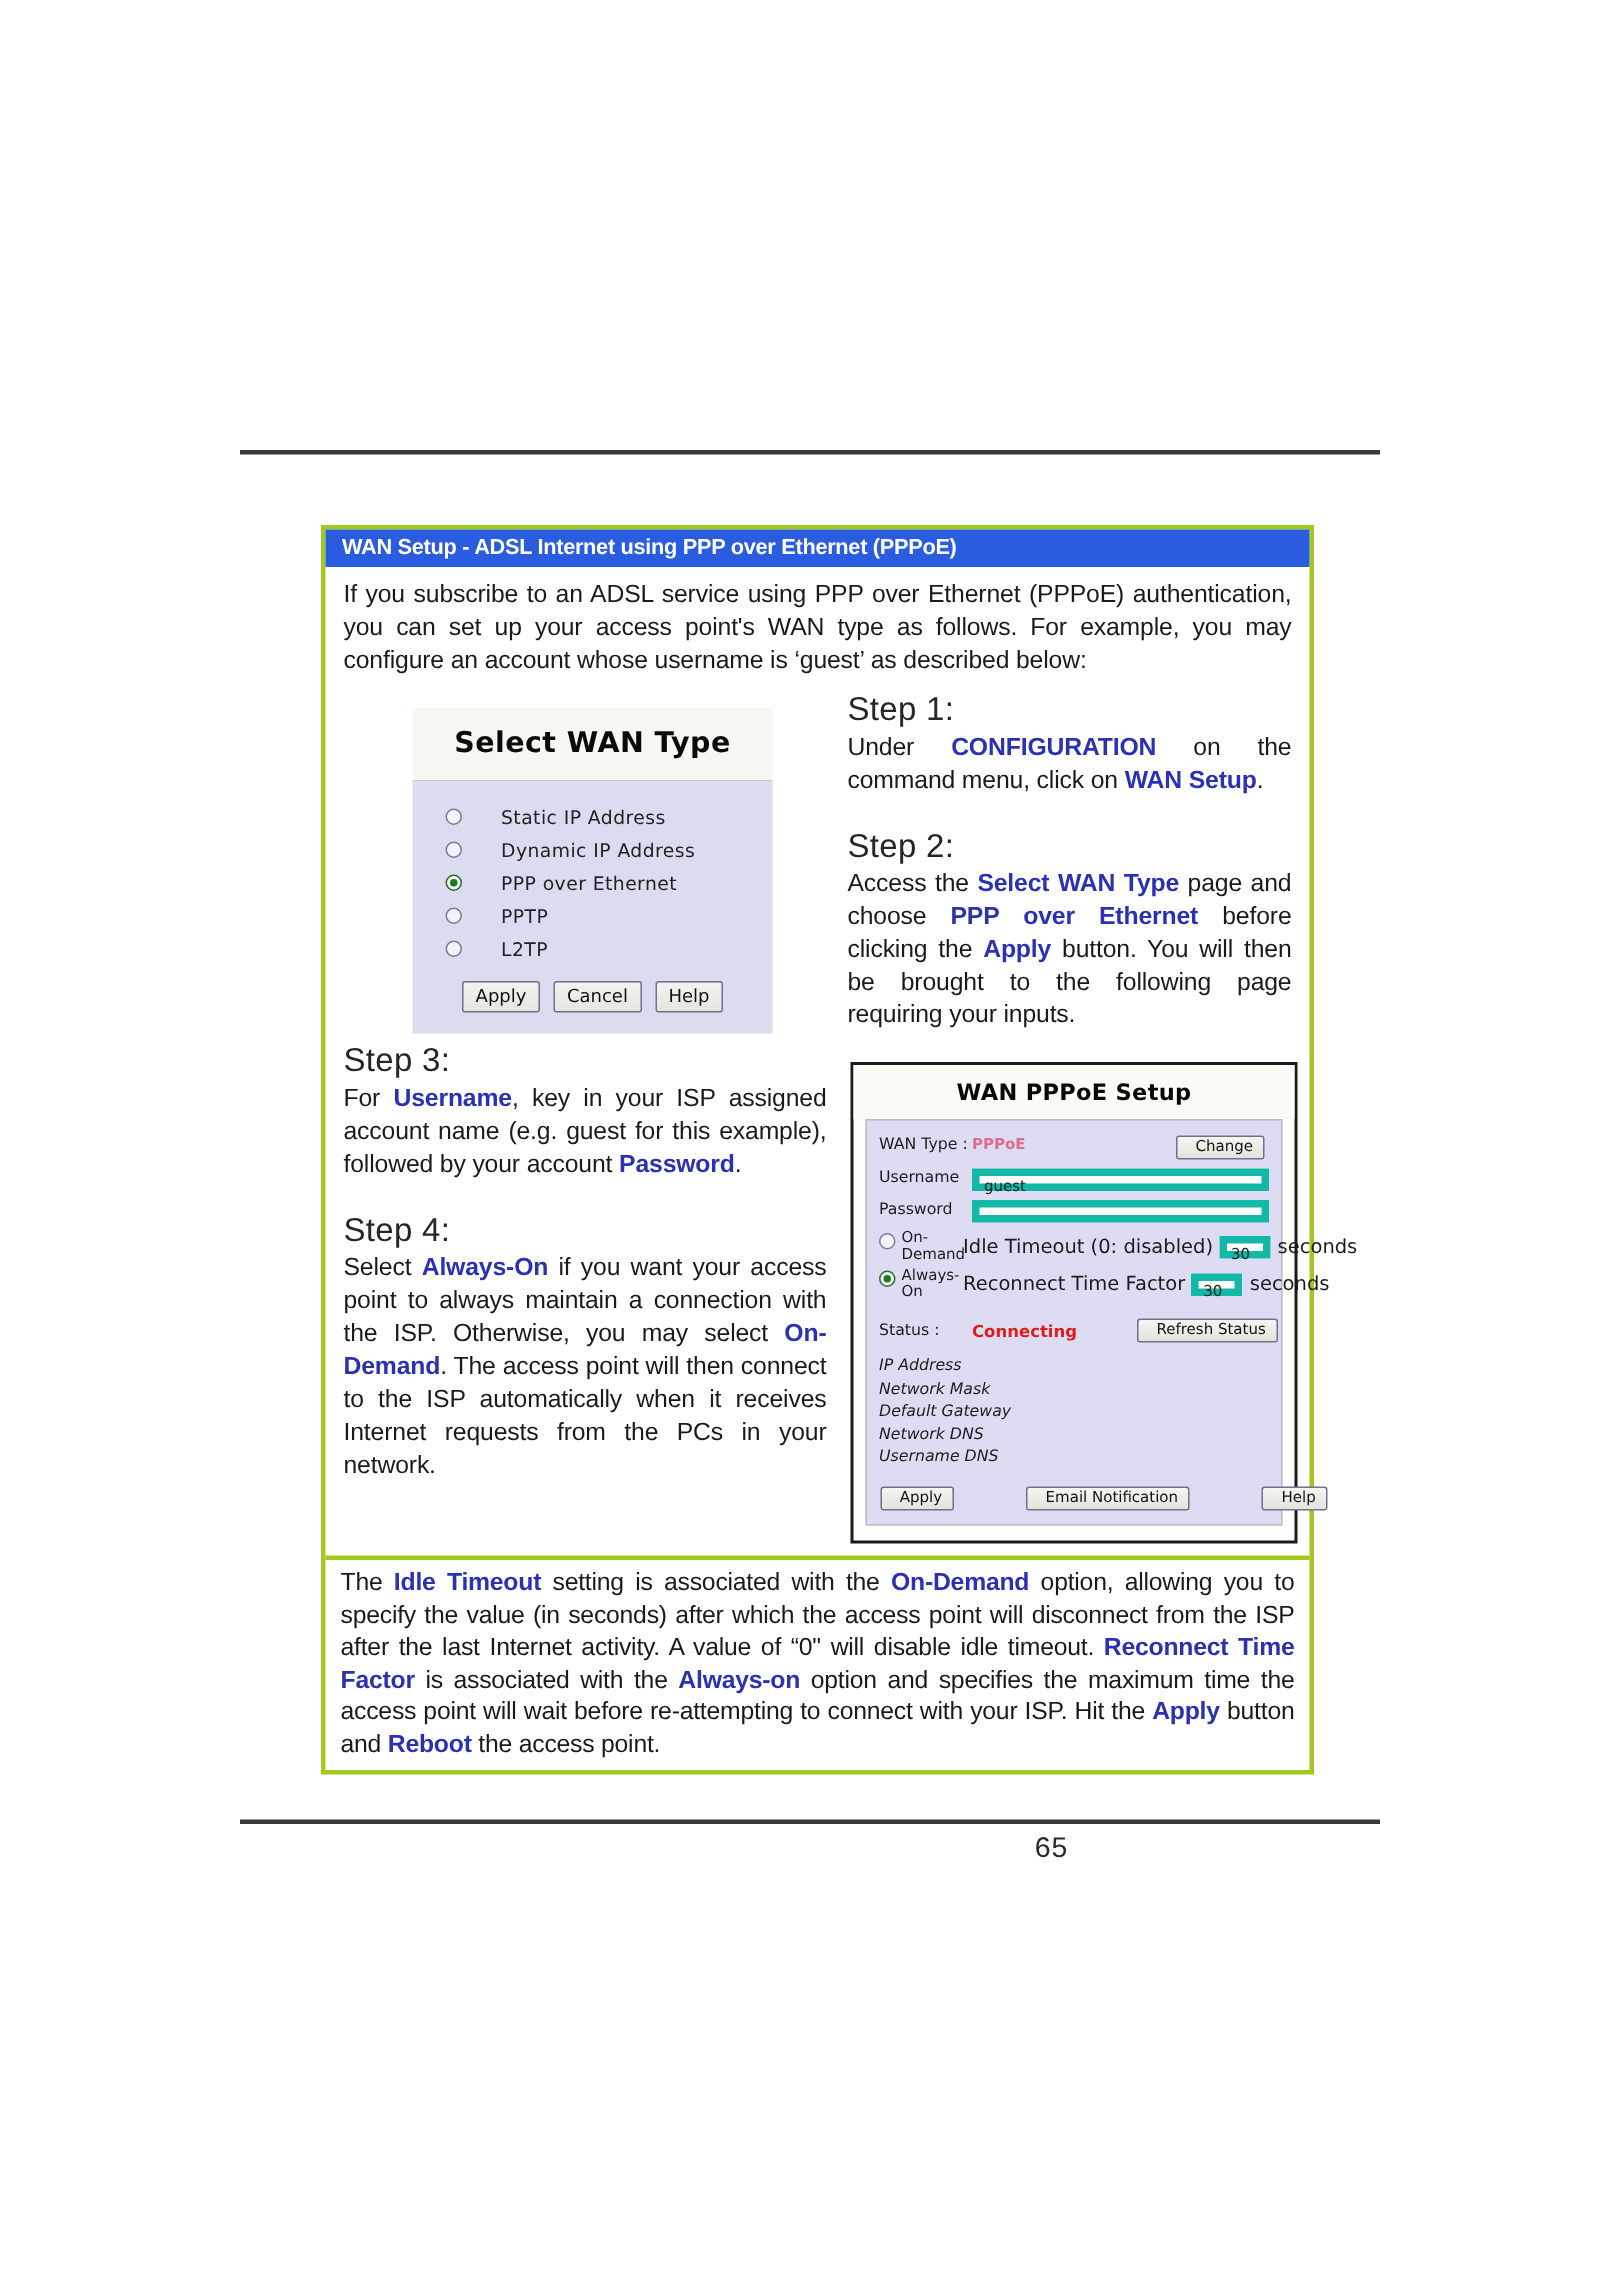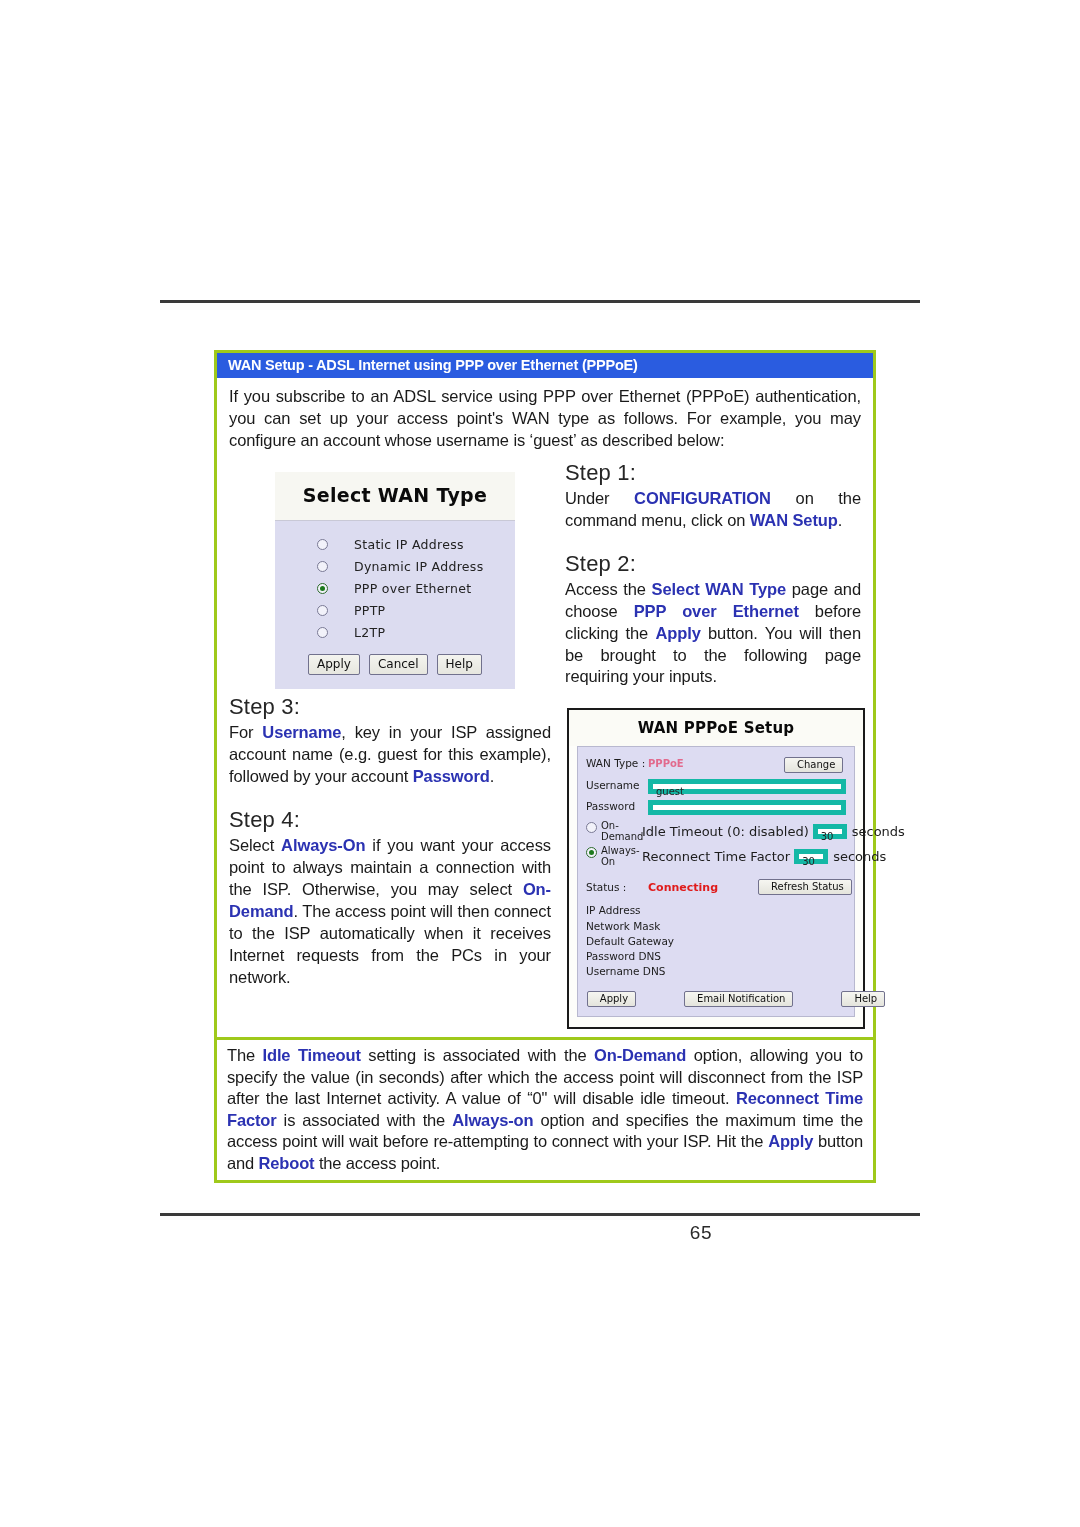--- a/index.html
+++ b/index.html
@@ -103,21 +103,21 @@
   .shot-wan .hdr span{
     font-size:19px;font-weight:bold;color:#0b0b0b;letter-spacing:.3px;
     font-family:"DejaVu Sans", sans-serif;
   }
   .shot-wan .bdy{
     background:#dcdcf0;
     padding:16px 0 14px 0;
   }
   .radio-row{
     display:flex;align-items:center;
-    margin:0 0 7px 0;padding-left:42px;
+    margin:0 0 7px 0;padding-left:22px;
     font-size:12.5px;color:#222;
   }
   .radio-row .lbl{margin-left:26px;letter-spacing:.3px;}
   .rdo{
     width:11px;height:11px;border-radius:50%;
     border:1px solid #7a7a95;background:#f2f2fa;
     box-sizing:border-box;position:relative;flex:0 0 11px;
   }
   .rdo.on{border-color:#2d6b2d;}
   .rdo.on:after{
@@ -178,21 +178,21 @@
   .mode-row{display:flex;align-items:center;margin-bottom:4px;}
   .mode-lbl{
     font-size:10px;color:#1c1c1c;width:56px;flex:0 0 56px;
     line-height:1.05;display:flex;align-items:flex-start;gap:4px;
   }
   .mode-lbl .rdo{margin-top:1px;}
   .inline-lbl{font-size:13px;color:#1c1c1c;white-space:nowrap;margin-right:4px;}
   .status-row{display:flex;align-items:center;margin:12px 0 8px 0;}
   .status-lbl{font-size:10.5px;color:#1c1c1c;width:62px;flex:0 0 62px;}
   .status-val{font-size:11px;color:#e01b1b;font-weight:bold;flex:1 1 auto;}
-  .ro-list{margin:0 0 4px 0;}
+  .ro-list{margin:0 0 4px 0;font-style:italic;}
   .ro-list div{font-size:10.5px;color:#1c1c1c;line-height:1.45;}
   .p-btns{display:flex;justify-content:center;gap:8px;margin-top:12px;}
 </style>
 </head>
 <body>
 
 <div class="page">
 
   <div class="rule top"></div>
 
@@ -321,21 +321,21 @@
               <div class="status-row">
                 <span class="status-lbl">Status :</span>
                 <span class="status-val">Connecting</span>
                 <span class="sbtn">Refresh Status</span>
               </div>
 
               <div class="ro-list">
                 <div>IP Address</div>
                 <div>Network Mask</div>
                 <div>Default Gateway</div>
-                <div>Password DNS</div>
+                <div>Network DNS</div>
                 <div>Username DNS</div>
               </div>
 
               <div class="p-btns">
                 <span class="sbtn">Apply</span>
                 <span class="sbtn">Email Notification</span>
                 <span class="sbtn">Help</span>
               </div>
 
             </div>

